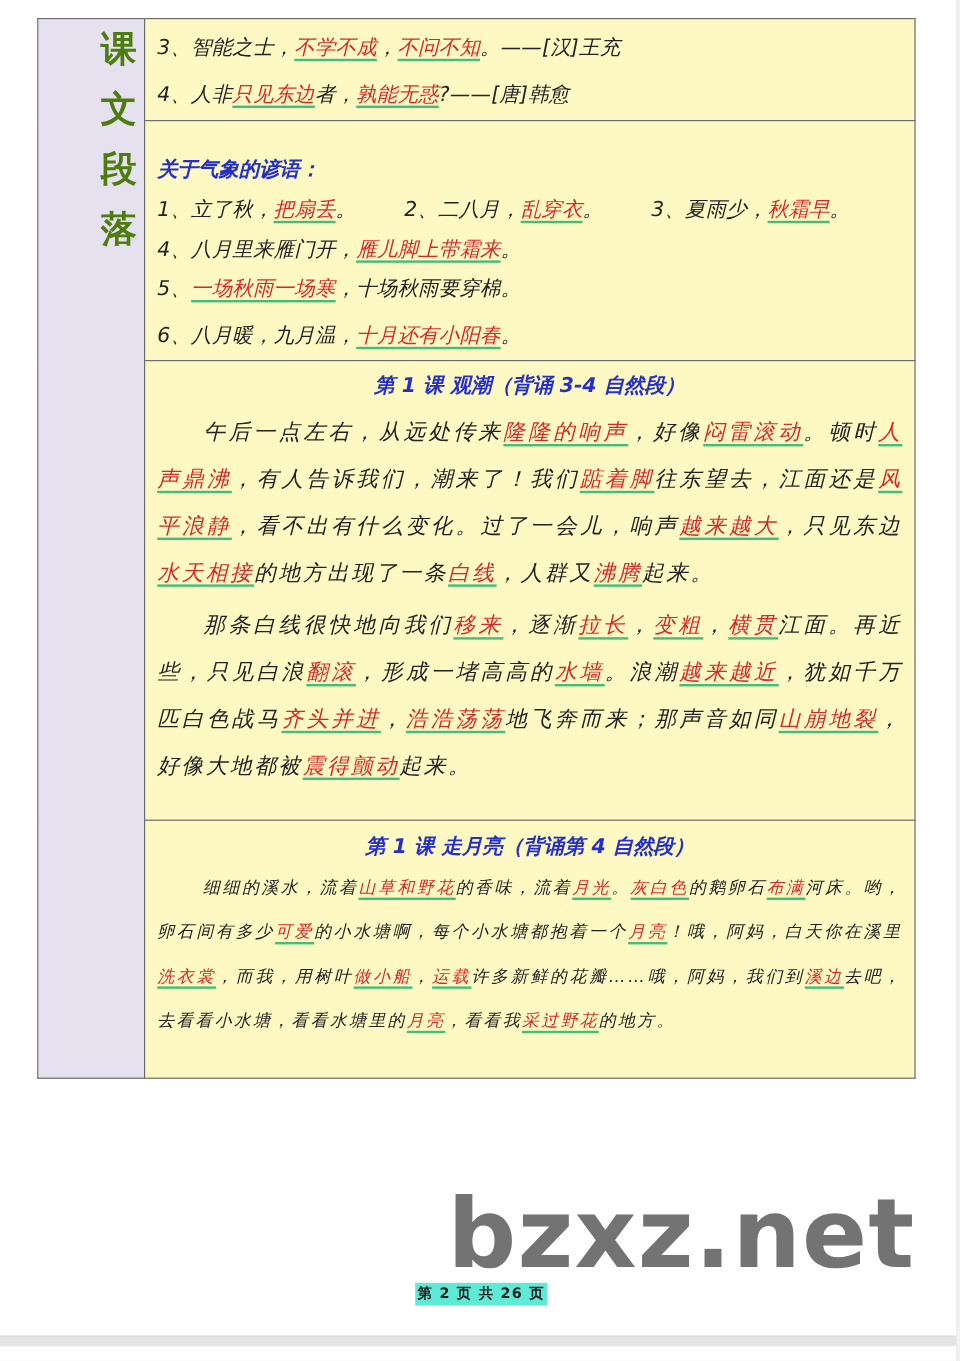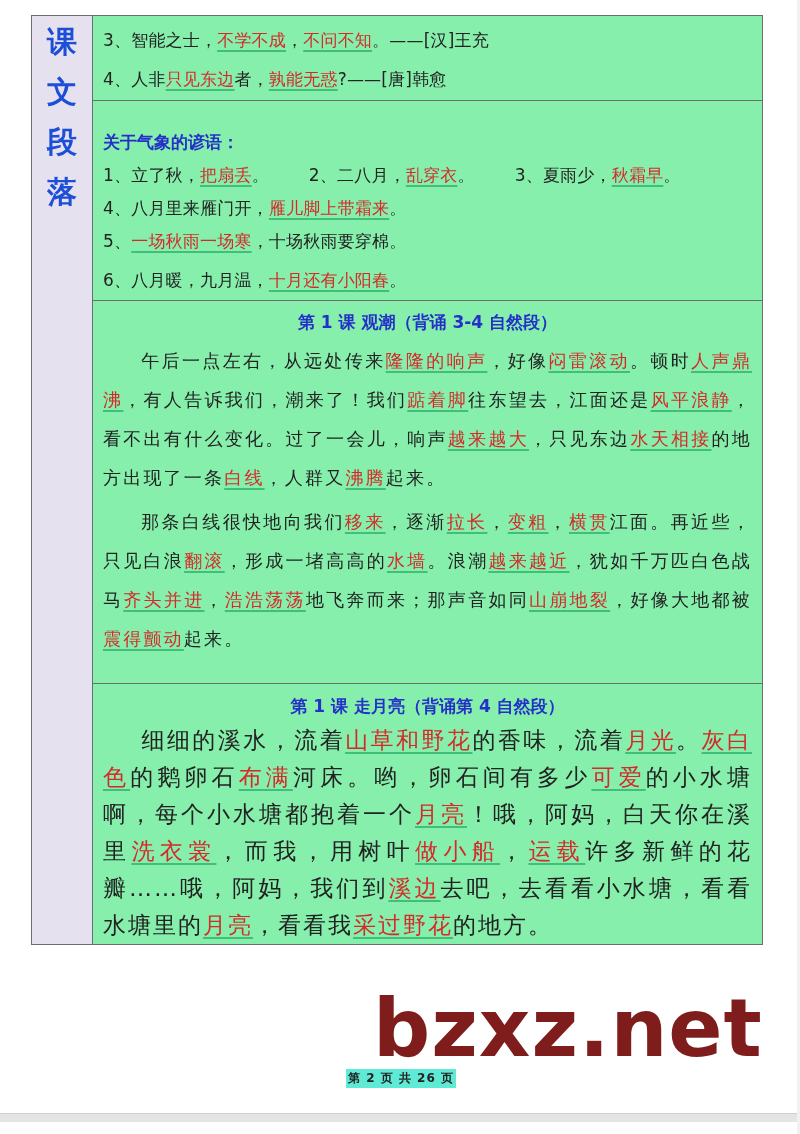--- a/index.html
+++ b/index.html
@@ -17,36 +17,36 @@
 
   table.doc {
     position:absolute; left:31px; top:15px; width:732px; border-collapse:collapse;
     font-size:17px;
   }
   table.doc td { border:1.5px solid #6d6d6d; vertical-align:top; }
   td.side {
     width:58px; background:#e6e1ee; text-align:center; vertical-align:middle;
   }
   .side-label {
-    display:inline-block; font-weight:bold; font-size:30px; line-height:50px; color:#1d4ed8;
-    width:40px; word-break:break-all;
+    display:inline-block; font-weight:bold; font-size:30px; line-height:50px; color:#4d7c0f;
+    width:40px; word-break:break-all;margin-left:46px;
   }
-  td.body { padding:0 10px 0 10px; background:#86efac; }
+  td.body { padding:0 10px 0 10px; background:#fef9c3;font-style:italic; }
 
   .line { height:33px; line-height:33px; white-space:nowrap; letter-spacing:0.2px; }
   .hl { color:#d42a2a; text-decoration:underline; text-decoration-color:#3fbf7a; text-underline-offset:4px; text-decoration-thickness:1.5px; }
   .subtitle { color:#2430c8; font-weight:bold; font-size:17px; height:34px; line-height:34px; }
   .lesson-title { color:#2430c8; font-weight:bold; font-size:17px; text-align:center; height:38px; line-height:38px; }
   .para { font-size:18px; line-height:39px; letter-spacing:2.2px; text-align:justify; }
-  .para2 { font-size:23px; line-height:37px; letter-spacing:2px; text-align:justify; }
+  .para2 { font-size:14px; line-height:37px; letter-spacing:2px; text-align:justify; }
   .indent { display:inline-block; width:38px; }
   .sp { display:inline-block; width:40px; }
 
   .watermark {
-    position:absolute; left:373px; top:982px; font-size:80px; font-weight:bold; color:#7f1d1d;
+    position:absolute; left:373px; top:982px; font-size:80px; font-weight:bold; color:#737373;
     font-family:"DejaVu Sans", sans-serif; letter-spacing:1px;
   }
   .footer {
     position:absolute; left:346px; top:1069px; font-size:12px; background:#5eead4; color:#222;
     padding:1px 2px; letter-spacing:1px; font-weight:bold;
   }
 </style>
 </head>
 <body>
 

